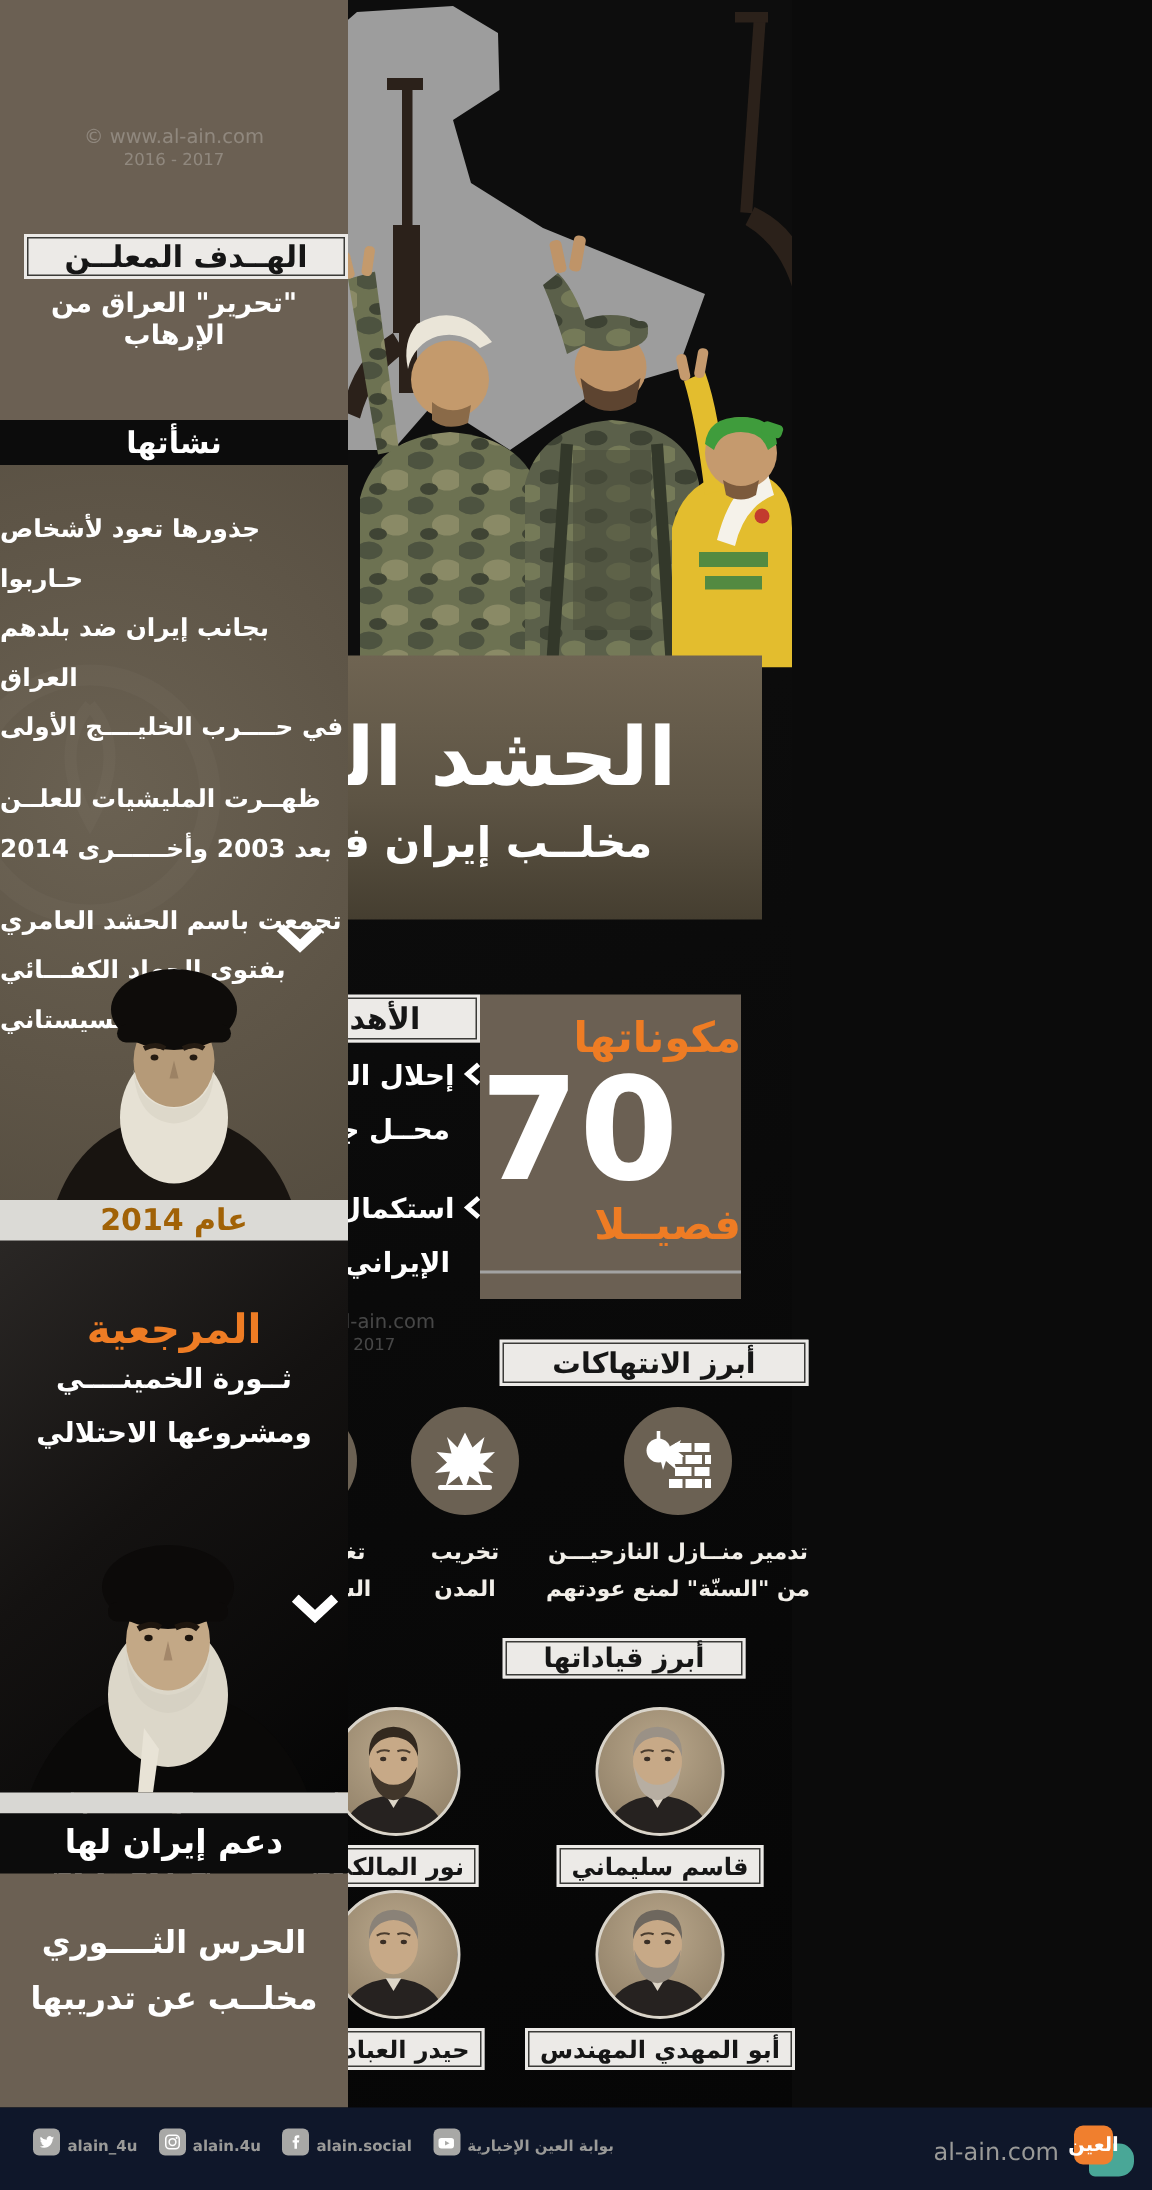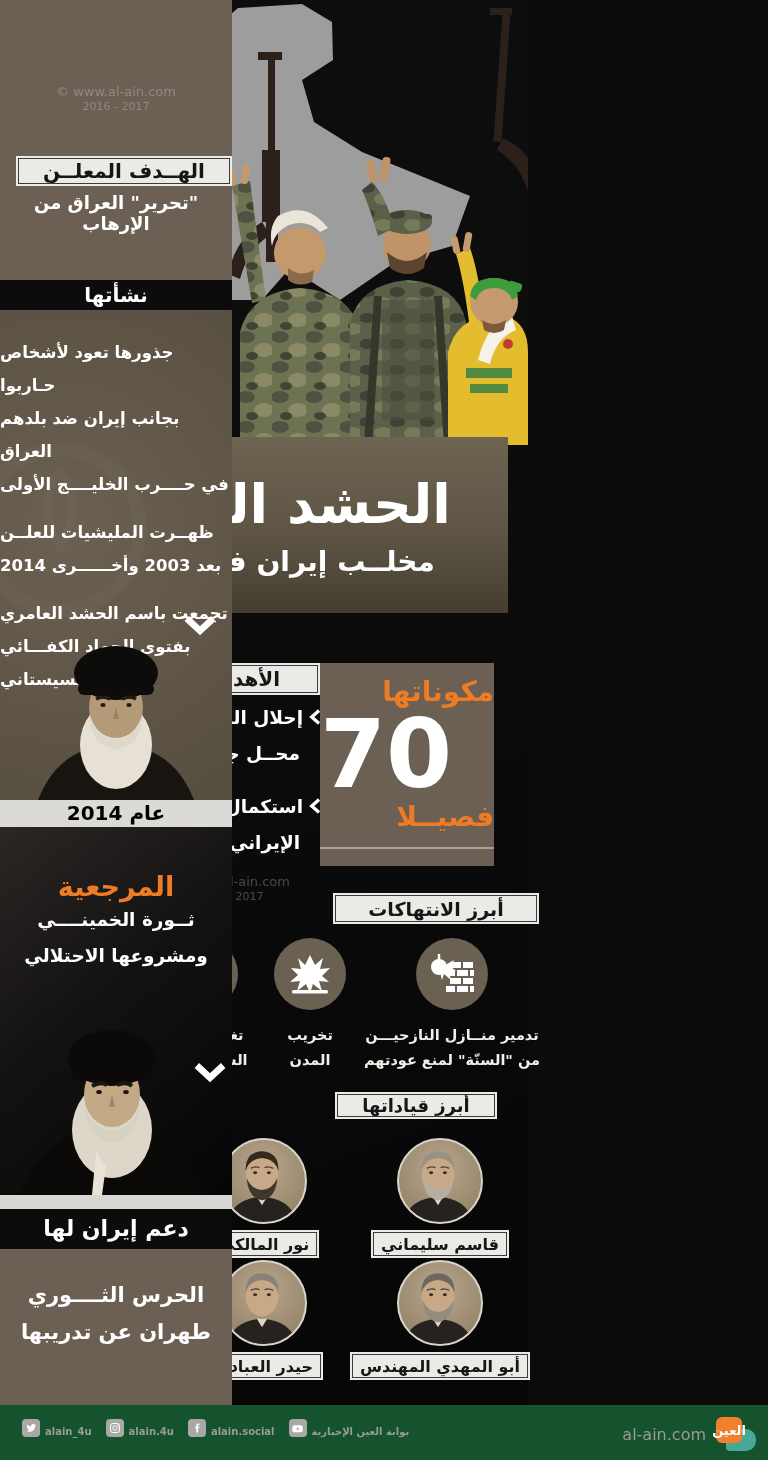--- a/index.html
+++ b/index.html
@@ -21,21 +21,21 @@
   .blockA .wm{top:84px;left:0;width:232px}
   .boxDeclared{position:absolute;top:156px;left:16px;right:0;height:30px;font-size:20px}
   .declaredText{position:absolute;top:192px;left:0;width:232px;text-align:center;color:#fff;font-weight:bold;font-size:18px}
   .barNash{top:280px;height:30px;background:#0c0c0c;font-size:20px;line-height:30px}
   .blockB{position:absolute;top:310px;left:0;width:232px;height:490px;
           background:radial-gradient(circle at 30% 45%, #6a6152 0%, #5e5547 60%, #554d40 100%);padding-top:26px}
   .blockB p{color:#fff;font-weight:bold;font-size:16.5px;line-height:33px;text-align:left;margin-bottom:15px}
   .emblem{position:absolute;top:120px;left:-40px;opacity:.5;pointer-events:none}
   .chevB{position:absolute;top:306px;right:16px}
   .sistani{position:absolute;bottom:0;left:0}
-  .yearBar{top:800px;height:45px;background:#dbdad6;color:#000000;font-size:20px;line-height:27px}
+  .yearBar{top:800px;height:45px;background:#dbdad6;color:#a16207;font-size:20px;line-height:27px}
   .blockC{position:absolute;top:827px;left:0;width:232px;height:368px;
           background:linear-gradient(140deg,#2a2725 0%,#141211 45%,#050505 100%);padding-top:44px}
   .marjaH{color:#ee7c24;font-weight:bold;font-size:27px;text-align:center;}
   .blockC p{color:#fff;font-weight:bold;font-size:18.5px;line-height:36px;text-align:center}
   .khomeini{position:absolute;bottom:0;left:0}
   .chevC{position:absolute;top:236px;right:6px}
   .stripe{position:absolute;top:1195px;left:0;width:232px;height:14px;background:#d8d7d3}
   .barIran{top:1209px;height:40px;background:#0c0c0c;font-size:22px;line-height:40px}
   .blockD{position:absolute;top:1249px;left:0;width:232px;height:156px;background:#6b6053;padding-top:28px}
   .blockD p{color:#fff;font-weight:bold;font-size:21px;line-height:37px;text-align:center}
@@ -82,21 +82,21 @@
   
   .bust{--skin:#c7a987;--hair:#55504a;--beard:transparent;--suit:#262220}
   .b-sol{--hair:#9a9186;--beard:#b7aea2}
   .b-mal{--hair:#33291f;--beard:#41362a}
   .b-fay{--hair:#6a6159;--beard:transparent}
   .b-abm{--hair:#6e675e;--beard:#948b7f}
   .b-abd{--hair:#8a8278;--beard:transparent}
   .b-amr{--hair:#4a443e;--beard:#5c5147}
 
   
-  .footer{position:absolute;top:1405px;left:0;width:768px;height:55px;background:#14532d;direction:ltr}
+  .footer{position:absolute;top:1405px;left:0;width:768px;height:55px;background:#0f172a;direction:ltr}
   .social{position:absolute;left:22px;top:14px;display:flex;align-items:flex-end;gap:14px}
   .sitem{display:flex;align-items:flex-end;gap:5px;color:#9a9a98;font-size:10px;font-weight:bold;cursor:pointer}
   .sicon{width:18px;height:18px;border-radius:4px;background:#a8a8a6;display:flex;align-items:center;justify-content:center}
   .ytname{font-size:10px}
   .siteRight{position:absolute;right:12px;top:12px;display:flex;align-items:center;gap:10px}
   .siteUrl{color:#9a9a98;font-size:16px}
   .logo{position:relative;width:40px;height:34px;cursor:pointer}
   .logoTeal{position:absolute;right:0;bottom:0;width:30px;height:22px;background:#49a797;border-radius:4px 10px 10px 4px}
   .logoOrange{position:absolute;left:0;top:0;width:26px;height:26px;background:#f07f2e;border-radius:6px;
               color:#fff;font-weight:bold;font-size:13px;display:flex;align-items:center;justify-content:center;direction:rtl}
@@ -415,21 +415,21 @@
         <path d="M96,142 l10,14 -4,29 h-10 z" fill="#e8e3d6"></path>
       </svg>
     </section>
 
     <div class="stripe"></div>
     <div class="bar barIran">دعم إيران لها</div>
 
     <section class="blockD">
       <p>
         <span>الحرس الثــــوري</span><br>
-        <span>طهران عن تدريبها</span>
+        <span>مخلــب عن تدريبها</span>
       </p>
     </section>
   </aside>
 
   <footer class="footer">
     <div class="social">
       <div class="sitem">
         <span class="sicon">
           <svg width="12" height="12" viewBox="0 0 24 24" fill="#fff">
               <path d="M22 6c-.7.3-1.5.5-2.2.6.8-.5 1.4-1.2 1.7-2.1-.8.4-1.6.8-2.5 1a3.9 3.9 0 0 0-6.7 3.6A11 11 0 0 1 4.3 5a3.9 3.9 0 0 0 1.2 5.2c-.6 0-1.2-.2-1.8-.5a3.9 3.9 0 0 0 3.1 3.8c-.6.2-1.2.2-1.8.1a3.9 3.9 0 0 0 3.7 2.7A7.9 7.9 0 0 1 3 17.9a11 11 0 0 0 6 1.7c7.2 0 11.2-6 11.2-11.2v-.5c.8-.6 1.4-1.3 1.8-2z"></path>

